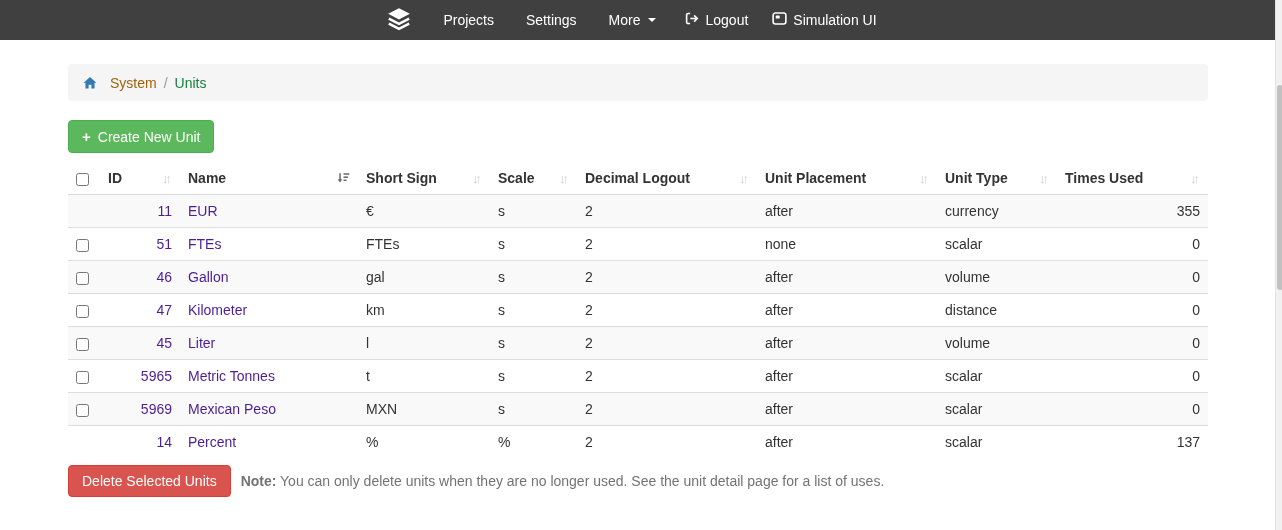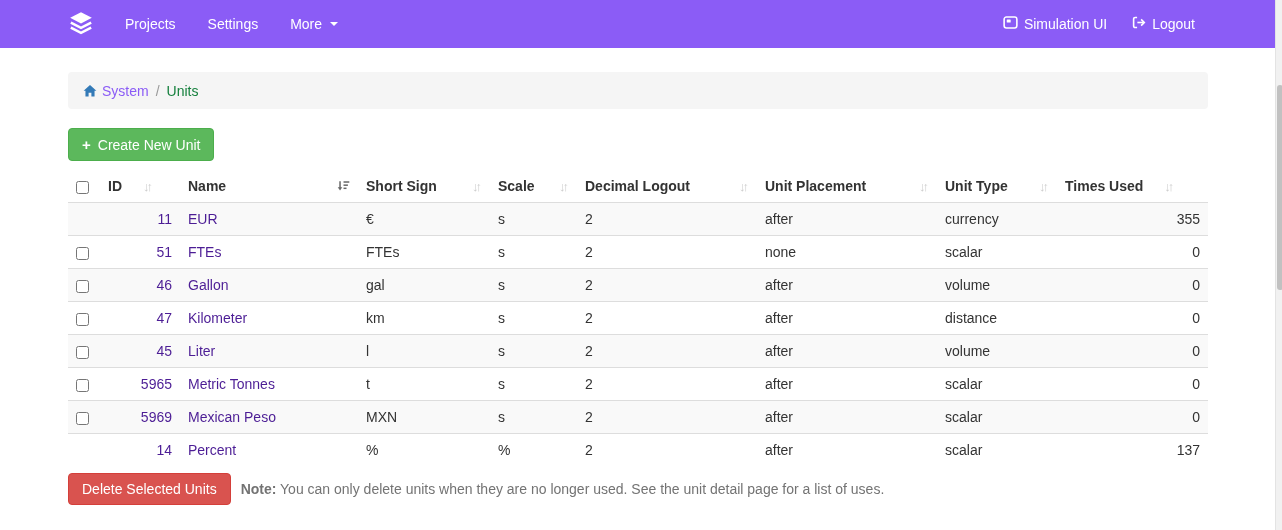--- a/index.html
+++ b/index.html
@@ -4,43 +4,43 @@
 <style>
   * { box-sizing: border-box; }
   html, body { margin: 0; padding: 0; }
   body {
     width: 1282px; height: 530px; overflow: hidden; position: relative;
     background: #fff; color: #333;
     font-family: "Liberation Sans", "DejaVu Sans", sans-serif; font-size: 14px;
   }
   
   .navbar {
-    width: 1275px; height: 48px; background: #8b5cf6;
-    display: flex; align-items: center; justify-content: space-between;
+    width: 1275px; height: 40px; background: #404040;
+    display: flex; align-items: center; justify-content: center;
   }
   .nav-left { display: flex; align-items: center; margin-left: 53px; }
   .nav-right { display: flex; align-items: center; margin-right: 68px; }
   .brand { display: flex; align-items: center; padding: 0 15px; cursor: pointer; }
   .nav-link {
     color: #fff; text-decoration: none; padding: 12px 16px; cursor: pointer;
     display: inline-flex; align-items: center; gap: 6px; white-space: nowrap;
   }
   .caret {
     display: inline-block; width: 0; height: 0; margin-left: 2px;
     border-top: 4px solid #fff; border-left: 4px solid transparent; border-right: 4px solid transparent;
   }
   .nav-right .nav-link { padding: 12px 12px; }
   .nav-icon { display: inline-block; vertical-align: middle; }
   
   .container { margin-left: 68px; width: 1140px; }
   .breadcrumb {
     margin-top: 24px; background: #f5f5f5; border-radius: 4px;
     padding: 8px 15px; display: flex; align-items: center; gap: 7px; height: 37px;
   }
-  .bc-link { color: #8b5cf6; text-decoration: none; display: inline-flex; align-items: center; gap: 5px; cursor: pointer; }
+  .bc-link { color: #a16207; text-decoration: none; display: inline-flex; align-items: center; gap: 13px; cursor: pointer; }
   .bc-sep { color: #999; }
   .bc-current { color: #15803d; }
   
   .btn {
     display: inline-flex; align-items: center; gap: 7px; border-radius: 4px;
     padding: 7px 13px; font-size: 14px; color: #fff; cursor: pointer; border: 1px solid transparent;
     font-family: inherit;
   }
   .btn-create { background: #5cb85c; border-color: #4cae4c; margin-top: 19px; }
   .btn-create .plus { font-weight: bold; font-size: 15px; }
@@ -49,21 +49,21 @@
   table.units { width: 1140px; border-collapse: collapse; margin-top: 9px; table-layout: fixed; }
   col.c-check { width: 32px; }  col.c-id { width: 80px; }   col.c-name { width: 178px; }
   col.c-short { width: 132px; } col.c-scale { width: 87px; } col.c-dec { width: 180px; }
   col.c-place { width: 180px; } col.c-type { width: 120px; } col.c-used { width: 151px; }
   th { padding: 8px; text-align: left; font-weight: bold; border-bottom: 1px solid #ddd; }
   td { padding: 8px; border-top: 1px solid #ddd; overflow: hidden; white-space: nowrap; }
   tbody tr:nth-child(odd) { background: #f9f9f9; }
   tbody tr:first-child td { border-top: none; }
   td.right, .th-right { text-align: right; }
   .th-inner { display: flex; align-items: center; justify-content: space-between; cursor: pointer; }
-  .th-inner.th-right { justify-content: flex-start; gap: 21px; }
+  .th-inner.th-right { justify-content: space-between; gap: 21px; }
   .sort-inactive { color: #ccc; letter-spacing: -3px; font-size: 13px; padding-right: 3px; }
   .sort-active { display: inline-flex; align-items: center; }
   a.cell-link { color: #4c1d95; text-decoration: none; cursor: pointer; }
   input[type="checkbox"] { margin: 0; width: 13px; height: 13px; vertical-align: middle; }
   
   .footer-row { display: flex; align-items: center; gap: 10px; margin-top: 7px; }
   .note { color: #737373; }
   .note b { font-weight: bold; }
   
   .scrollbar-track { position: absolute; top: 0; right: 0; width: 7px; height: 530px; background: #f1f1f1; border-left: 1px solid #e3e3e3; }
@@ -91,35 +91,35 @@
       </a>
     <a class="nav-link">
         <span>More</span>
         <span class="caret"></span>
       </a>
   </div>
   <div class="nav-right">
     <a class="nav-link">
       <span class="nav-icon">
         <svg width="15" height="15" viewBox="0 0 16 16">
-          <rect x="1.2" y="2.2" width="13.6" height="11.6" rx="2.4" fill="none" stroke="#fff" stroke-width="1.7"></rect>
-          <rect x="4" y="4.8" width="4.2" height="3.2" rx="0.6" fill="#fff"></rect>
-        </svg>
-      </span>
-      <span>Simulation UI</span>
-    </a>
-    <a class="nav-link">
-      <span class="nav-icon">
-        <svg width="15" height="15" viewBox="0 0 16 16">
           <path d="M6.5 2.6 H4.4 A1.6 1.6 0 0 0 2.8 4.2 V11.8 A1.6 1.6 0 0 0 4.4 13.4 H6.5" fill="none" stroke="#fff" stroke-width="1.7"></path>
           <path d="M6.8 8 H13.6" stroke="#fff" stroke-width="1.7"></path>
           <path d="M10.8 4.6 L14.2 8 L10.8 11.4" fill="none" stroke="#fff" stroke-width="1.7"></path>
         </svg>
       </span>
       <span>Logout</span>
+    </a>
+    <a class="nav-link">
+      <span class="nav-icon">
+        <svg width="15" height="15" viewBox="0 0 16 16">
+          <rect x="1.2" y="2.2" width="13.6" height="11.6" rx="2.4" fill="none" stroke="#fff" stroke-width="1.7"></rect>
+          <rect x="4" y="4.8" width="4.2" height="3.2" rx="0.6" fill="#fff"></rect>
+        </svg>
+      </span>
+      <span>Simulation UI</span>
     </a>
   </div>
 </nav>
 
 <div class="container">
 
   <div class="breadcrumb">
     <a class="bc-link">
       <span style="display:inline-flex;">
         <svg width="14" height="14" viewBox="0 0 16 16">

